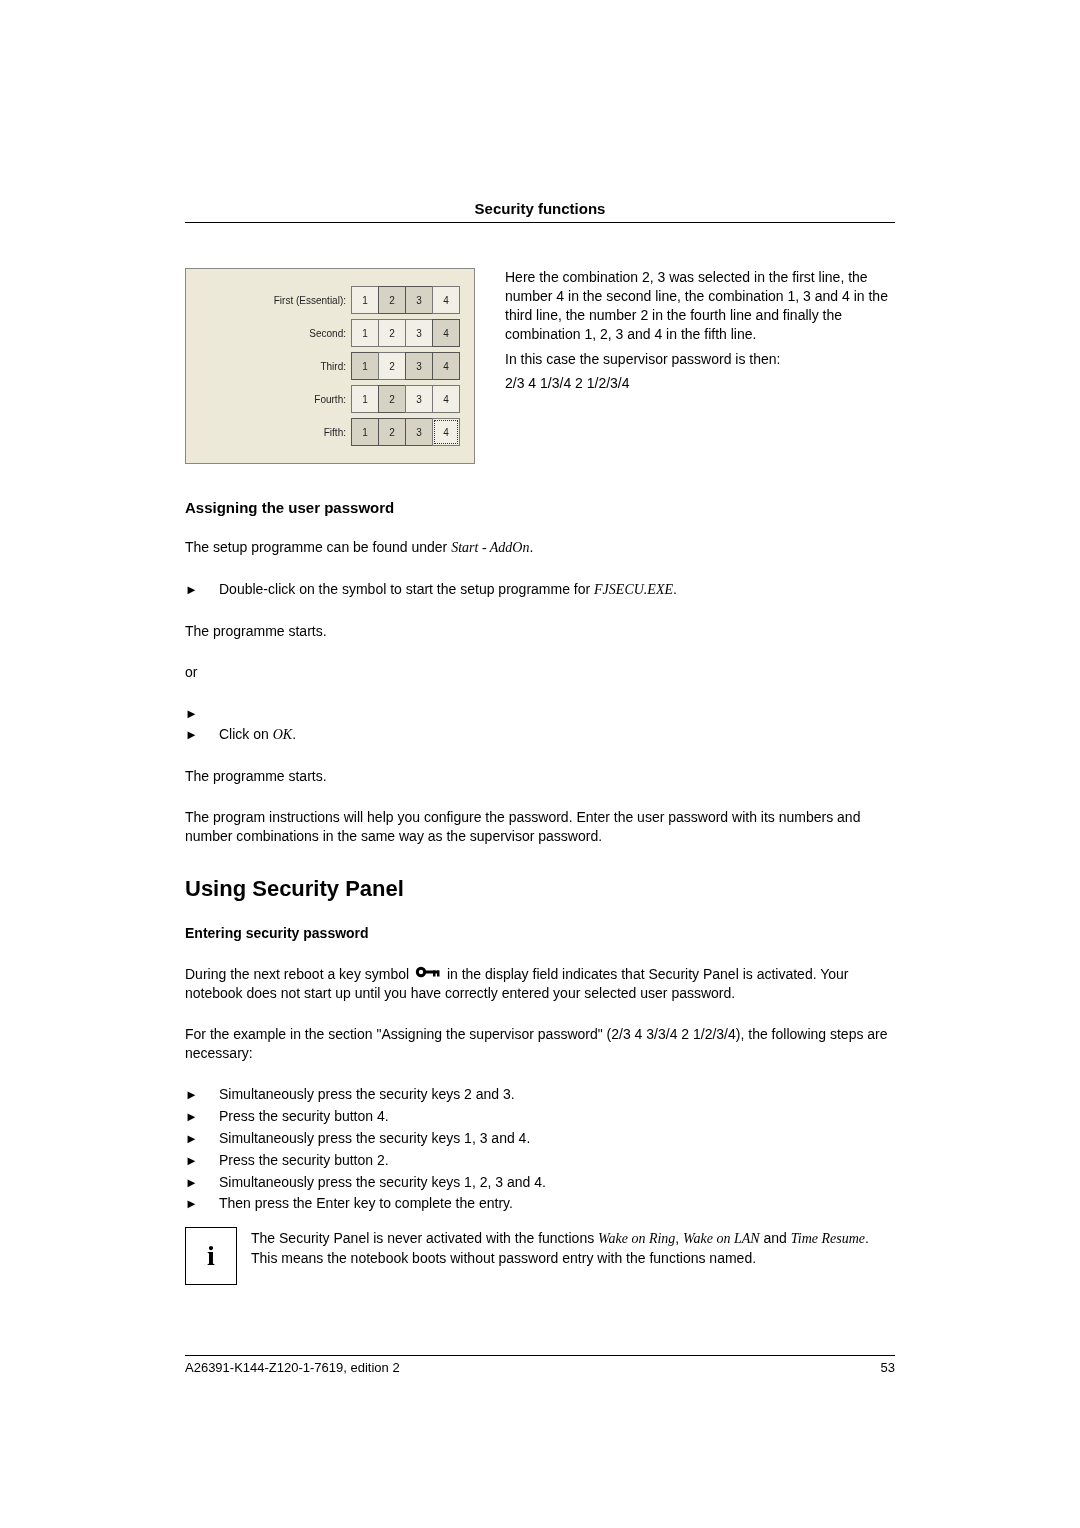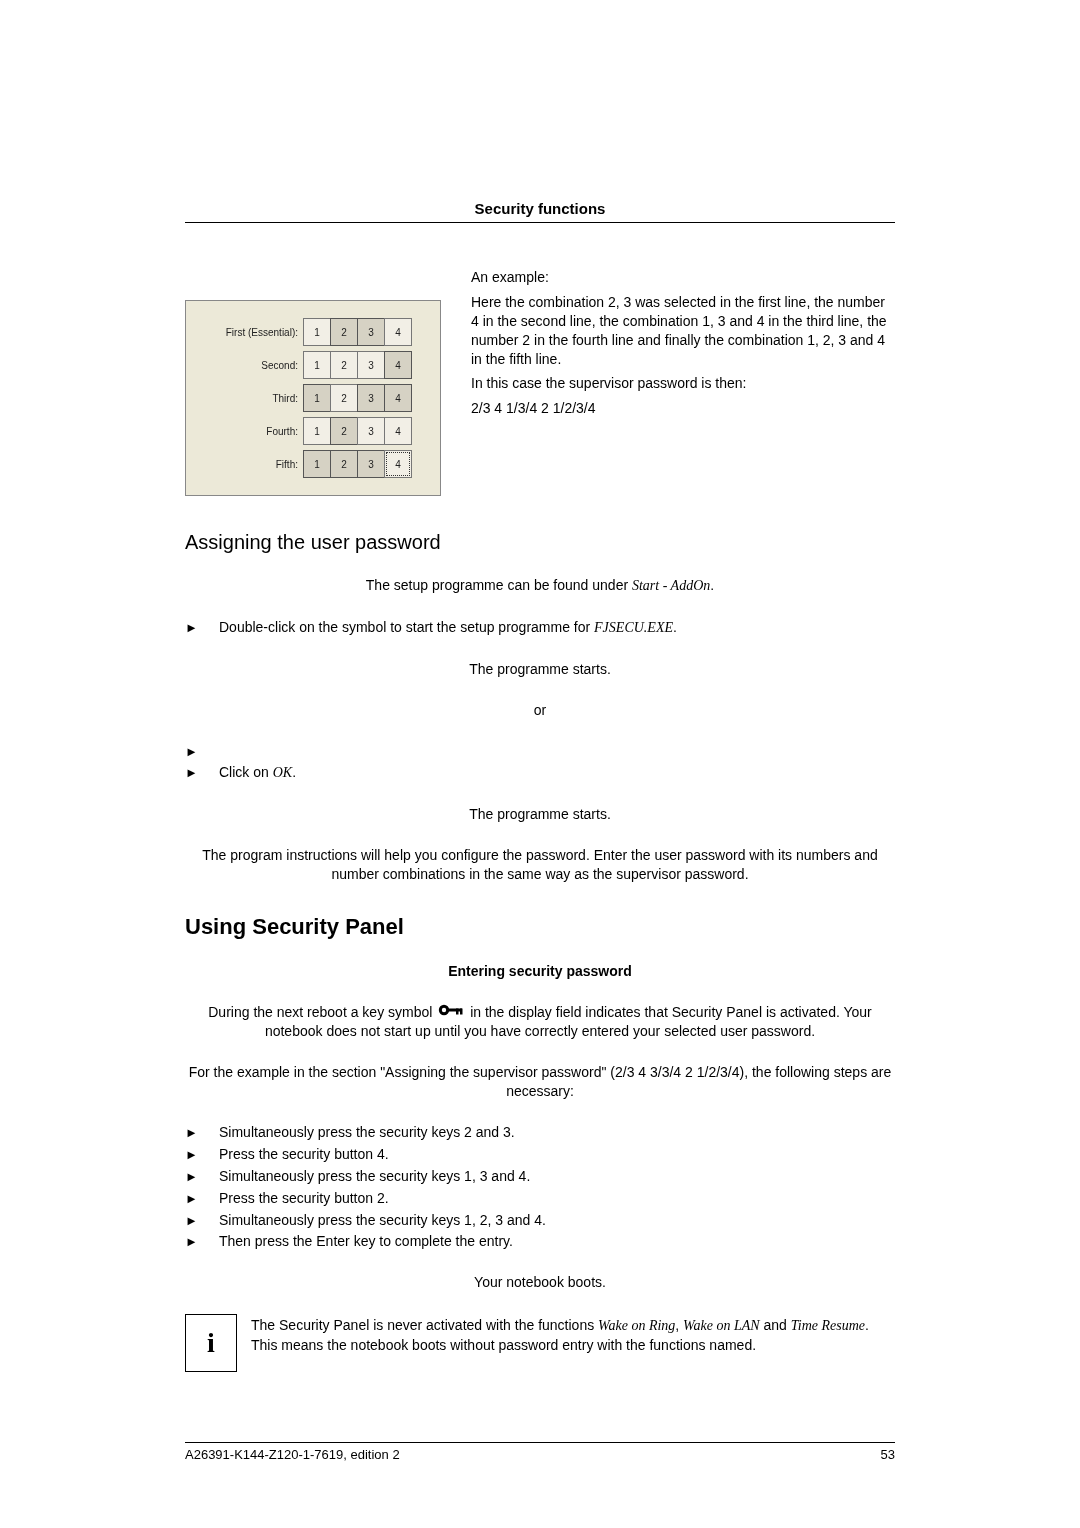--- a/index.html
+++ b/index.html
@@ -25,24 +25,23 @@
     padding-bottom: 5px;
   }
   .top-cols {
     display: flex;
     gap: 30px;
     margin-bottom: 35px;
   }
   .panel-image {
     background: #ece9d8;
     border: 1px solid #888;
-    width: 256px;
-    padding: 12px 28px;
+    width: 290px;
+    padding: 12px 14px;
     box-sizing: border-box;
-    margin-top: 32px;
   }
   .panel-row {
     display: flex;
     align-items: center;
     justify-content: flex-end;
     margin: 5px 0;
     font-family: Tahoma, Arial, sans-serif;
     font-size: 10px;
     color: #222;
   }
@@ -73,36 +72,35 @@
   }
   .example-col {
     flex: 1;
     font-size: 14px;
     line-height: 1.35;
   }
   .example-col p {
     margin: 0 0 6px 0;
   }
   h3.subhead {
-    font-size: 20px;
-    font-weight: normal;
+    font-size: 15px;
+    font-weight: bold;
     margin: 15px 0 14px 0;
   }
   h2.section {
     font-size: 22px;
     font-weight: bold;
     margin: 30px 0 12px 0;
   }
   .body-text {
     font-size: 14px;
     line-height: 1.35;
   }
   .body-text p {
     margin: 22px 0;
-    text-align: center;
   }
   .bullet-list {
     list-style: none;
     padding: 0;
     margin: 6px 0;
   }
   .bullet-list li {
     display: flex;
     align-items: flex-start;
     margin: 3px 0;
@@ -208,21 +206,20 @@
         <div class="num-buttons">
           <div class="num-btn pressed">1</div>
           <div class="num-btn pressed">2</div>
           <div class="num-btn pressed">3</div>
           <div class="num-btn selected-dashed">4</div>
         </div>
       </div>
     </div>
 
     <div class="example-col">
-      <p>An example:</p>
       <p>Here the combination 2, 3 was selected in the first line, the number 4 in the second line, the combination 1, 3 and 4 in the third line, the number 2 in the fourth line and finally the combination 1, 2, 3 and 4 in the fifth line.</p>
       <p>In this case the supervisor password is then:</p>
       <p>2/3   4   1/3/4   2   1/2/3/4</p>
     </div>
   </div>
 
   <h3 class="subhead">Assigning the user password</h3>
   <div class="body-text">
     <p>
       <span>The setup programme can be found under </span><span class="italic">Start - AddOn</span><span>.</span>
@@ -284,21 +281,20 @@
         </li>
       <li>
           <span class="arrow">►</span>
           <span>Simultaneously press the security keys 1, 2, 3 and 4.</span>
         </li>
       <li>
           <span class="arrow">►</span>
           <span>Then press the Enter key to complete the entry.</span>
         </li>
     </ul>
-    <p>Your notebook boots.</p>
 
     <div class="info-box">
       <div class="info-icon-box">i</div>
       <div class="info-text">
         <span>The Security Panel is never activated with the functions </span><span class="italic">Wake on Ring</span><span>, </span><span class="italic">Wake on LAN</span><span> and </span><span class="italic">Time Resume</span><span>. This means the notebook boots without password entry with the functions named.</span>
       </div>
     </div>
   </div>
 
   <div class="footer-line">

